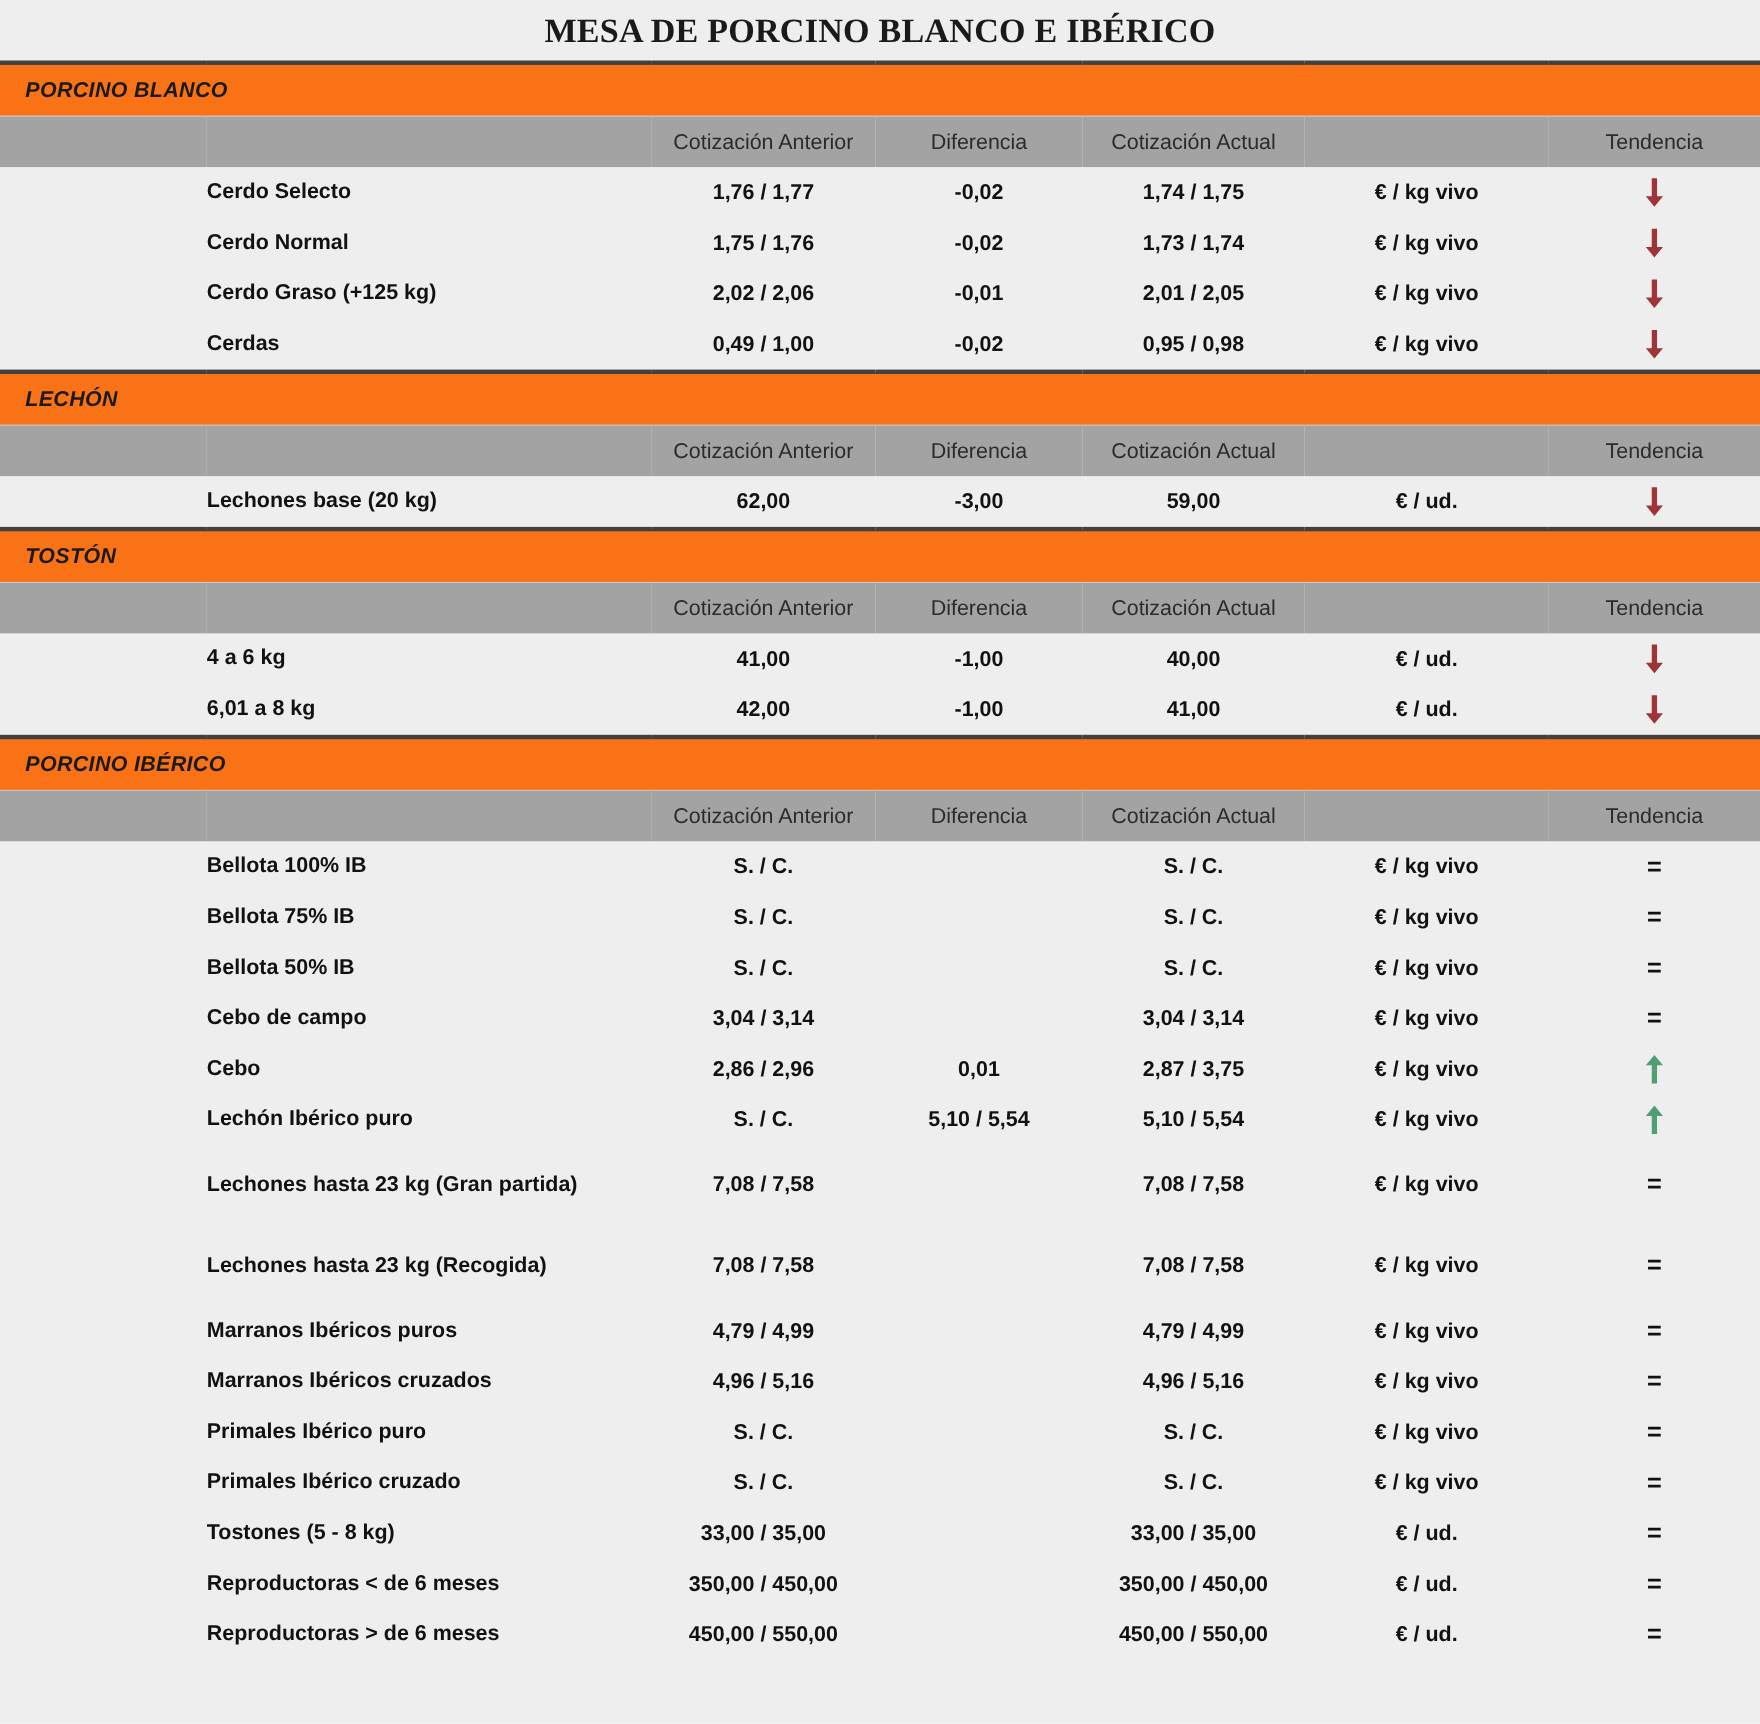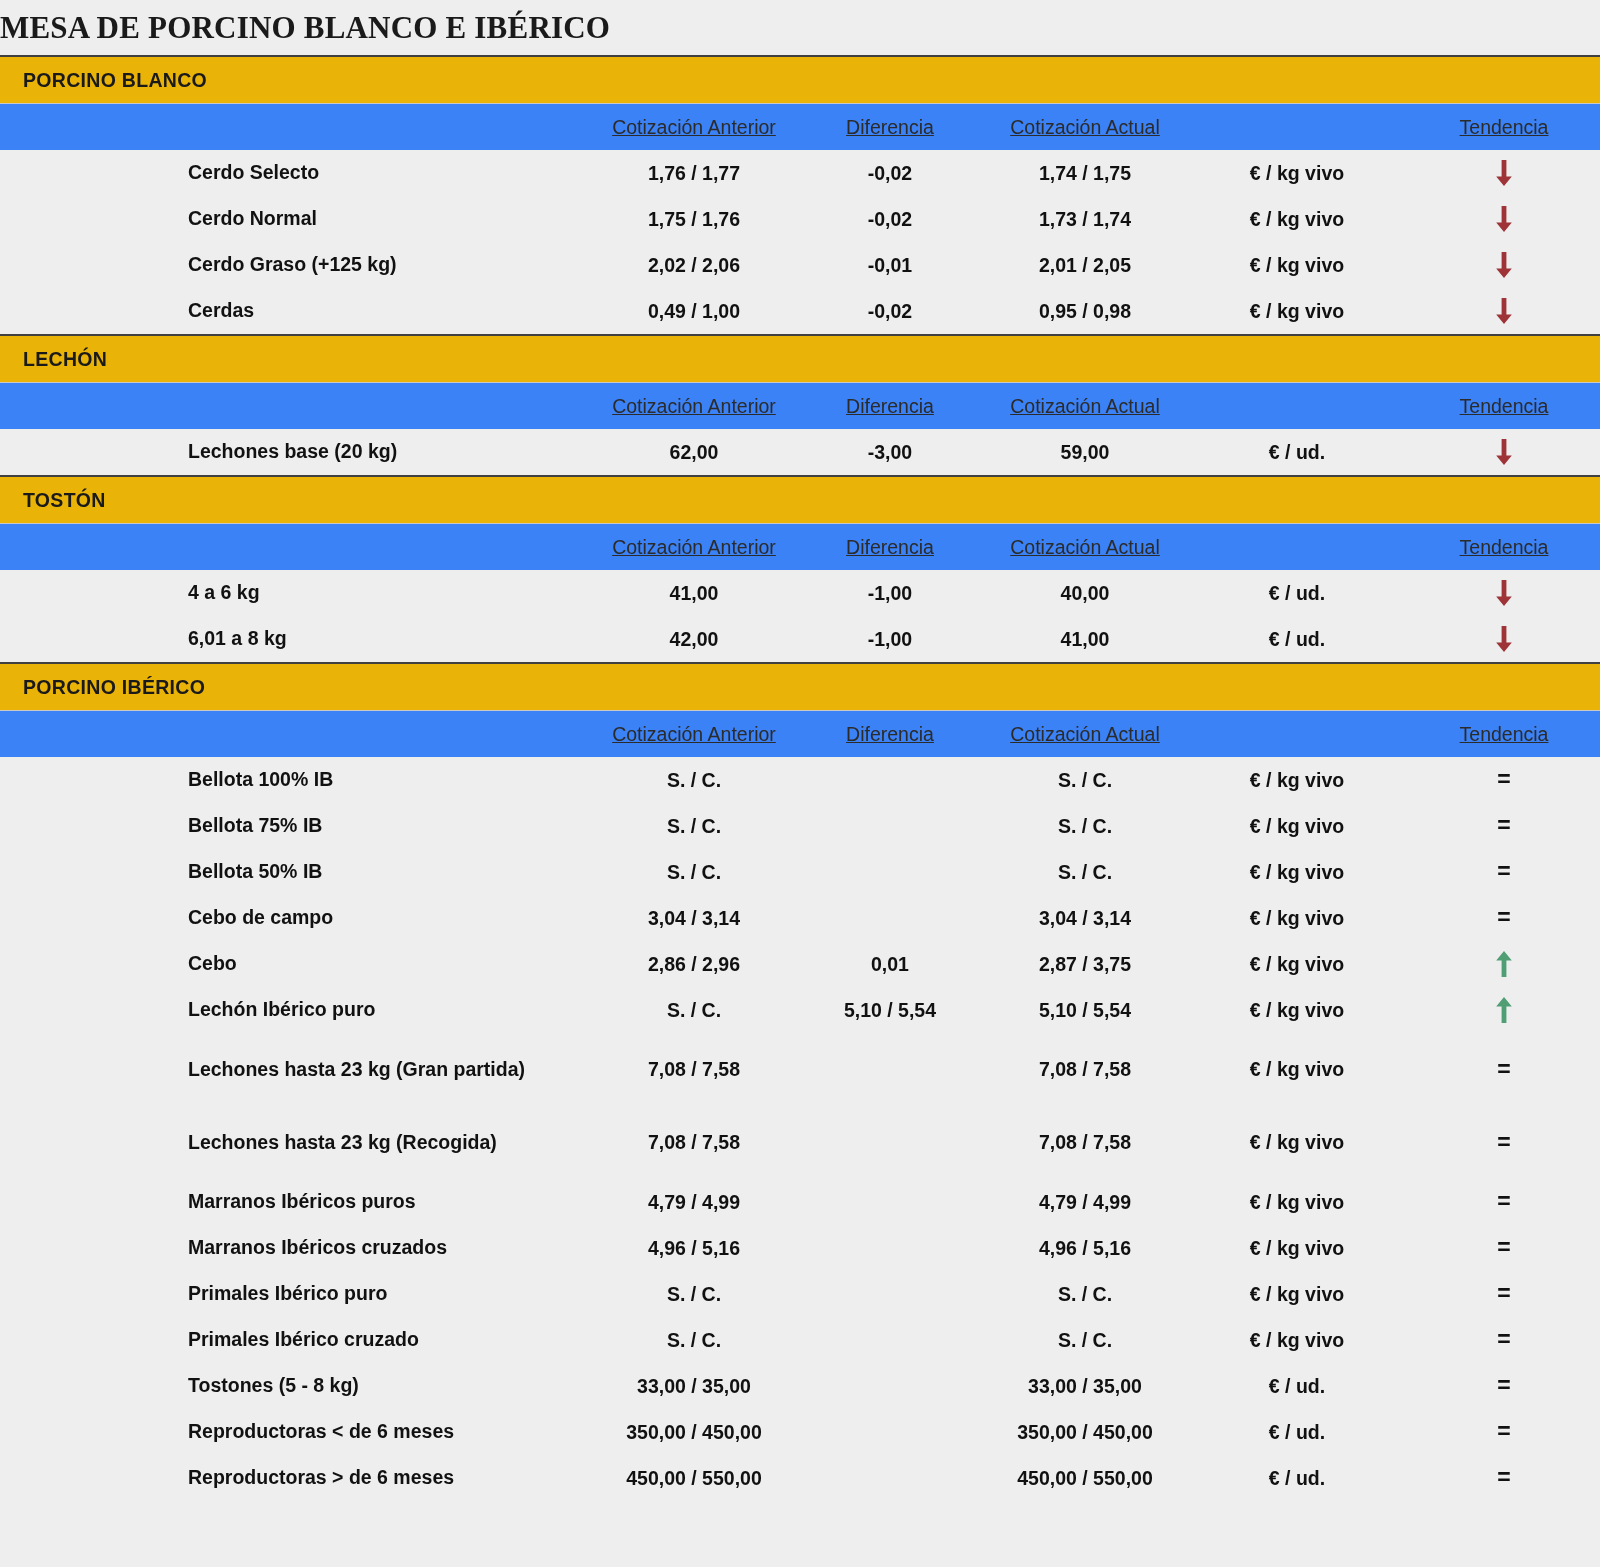--- a/index.html
+++ b/index.html
@@ -18,21 +18,21 @@
     height: 1567px;
     position: relative;
     background: #eeeeee;
   }
 
   .title-bar {
     height: 55px;
     background: #eeeeee;
     display: flex;
     align-items: center;
-    justify-content: flex-start;
+    justify-content: center;
   }
   .title-bar .title {
     font-family: "Liberation Serif", serif;
     font-weight: bold;
     font-size: 31px;
     color: #1a1a1a;
     letter-spacing: 0.2px;
   }
 
   table.mesa {
@@ -44,46 +44,46 @@
   
   col.c-pad    { width: 188px; }
   col.c-name   { width: 404px; }
   col.c-ant    { width: 204px; }
   col.c-dif    { width: 188px; }
   col.c-act    { width: 202px; }
   col.c-uni    { width: 222px; }
   col.c-ten    { width: 192px; }
 
   tr.section-row > td {
-    background: #eab308;
-    border-top: 2px solid #404040;
+    background: #f97316;
+    border-top: 4px solid #404040;
     border-bottom: 1px solid #c9c9c9;
     padding: 0;
     height: 46px;
     vertical-align: middle;
+    font-style: italic;
   }
   .section-label {
     font-size: 19.5px;
     font-weight: bold;
     color: #1a1a1a;
     padding-left: 23px;
     letter-spacing: 0.3px;
     white-space: nowrap;
   }
 
   tr.head-row > td {
-    background: #3b82f6;
+    background: #a3a3a3;
     padding: 0;
     height: 46px;
     vertical-align: middle;
     font-size: 19.5px;
     color: #2b2b2b;
     text-align: center;
     white-space: nowrap;
-    text-decoration: underline;
   }
   tr.head-row > td.h-ten { text-align: center; }
 
   tr.data-row > td {
     background: #eeeeee;
     padding: 0;
     height: 46px;
     vertical-align: middle;
     font-size: 19.5px;
     font-weight: bold;

